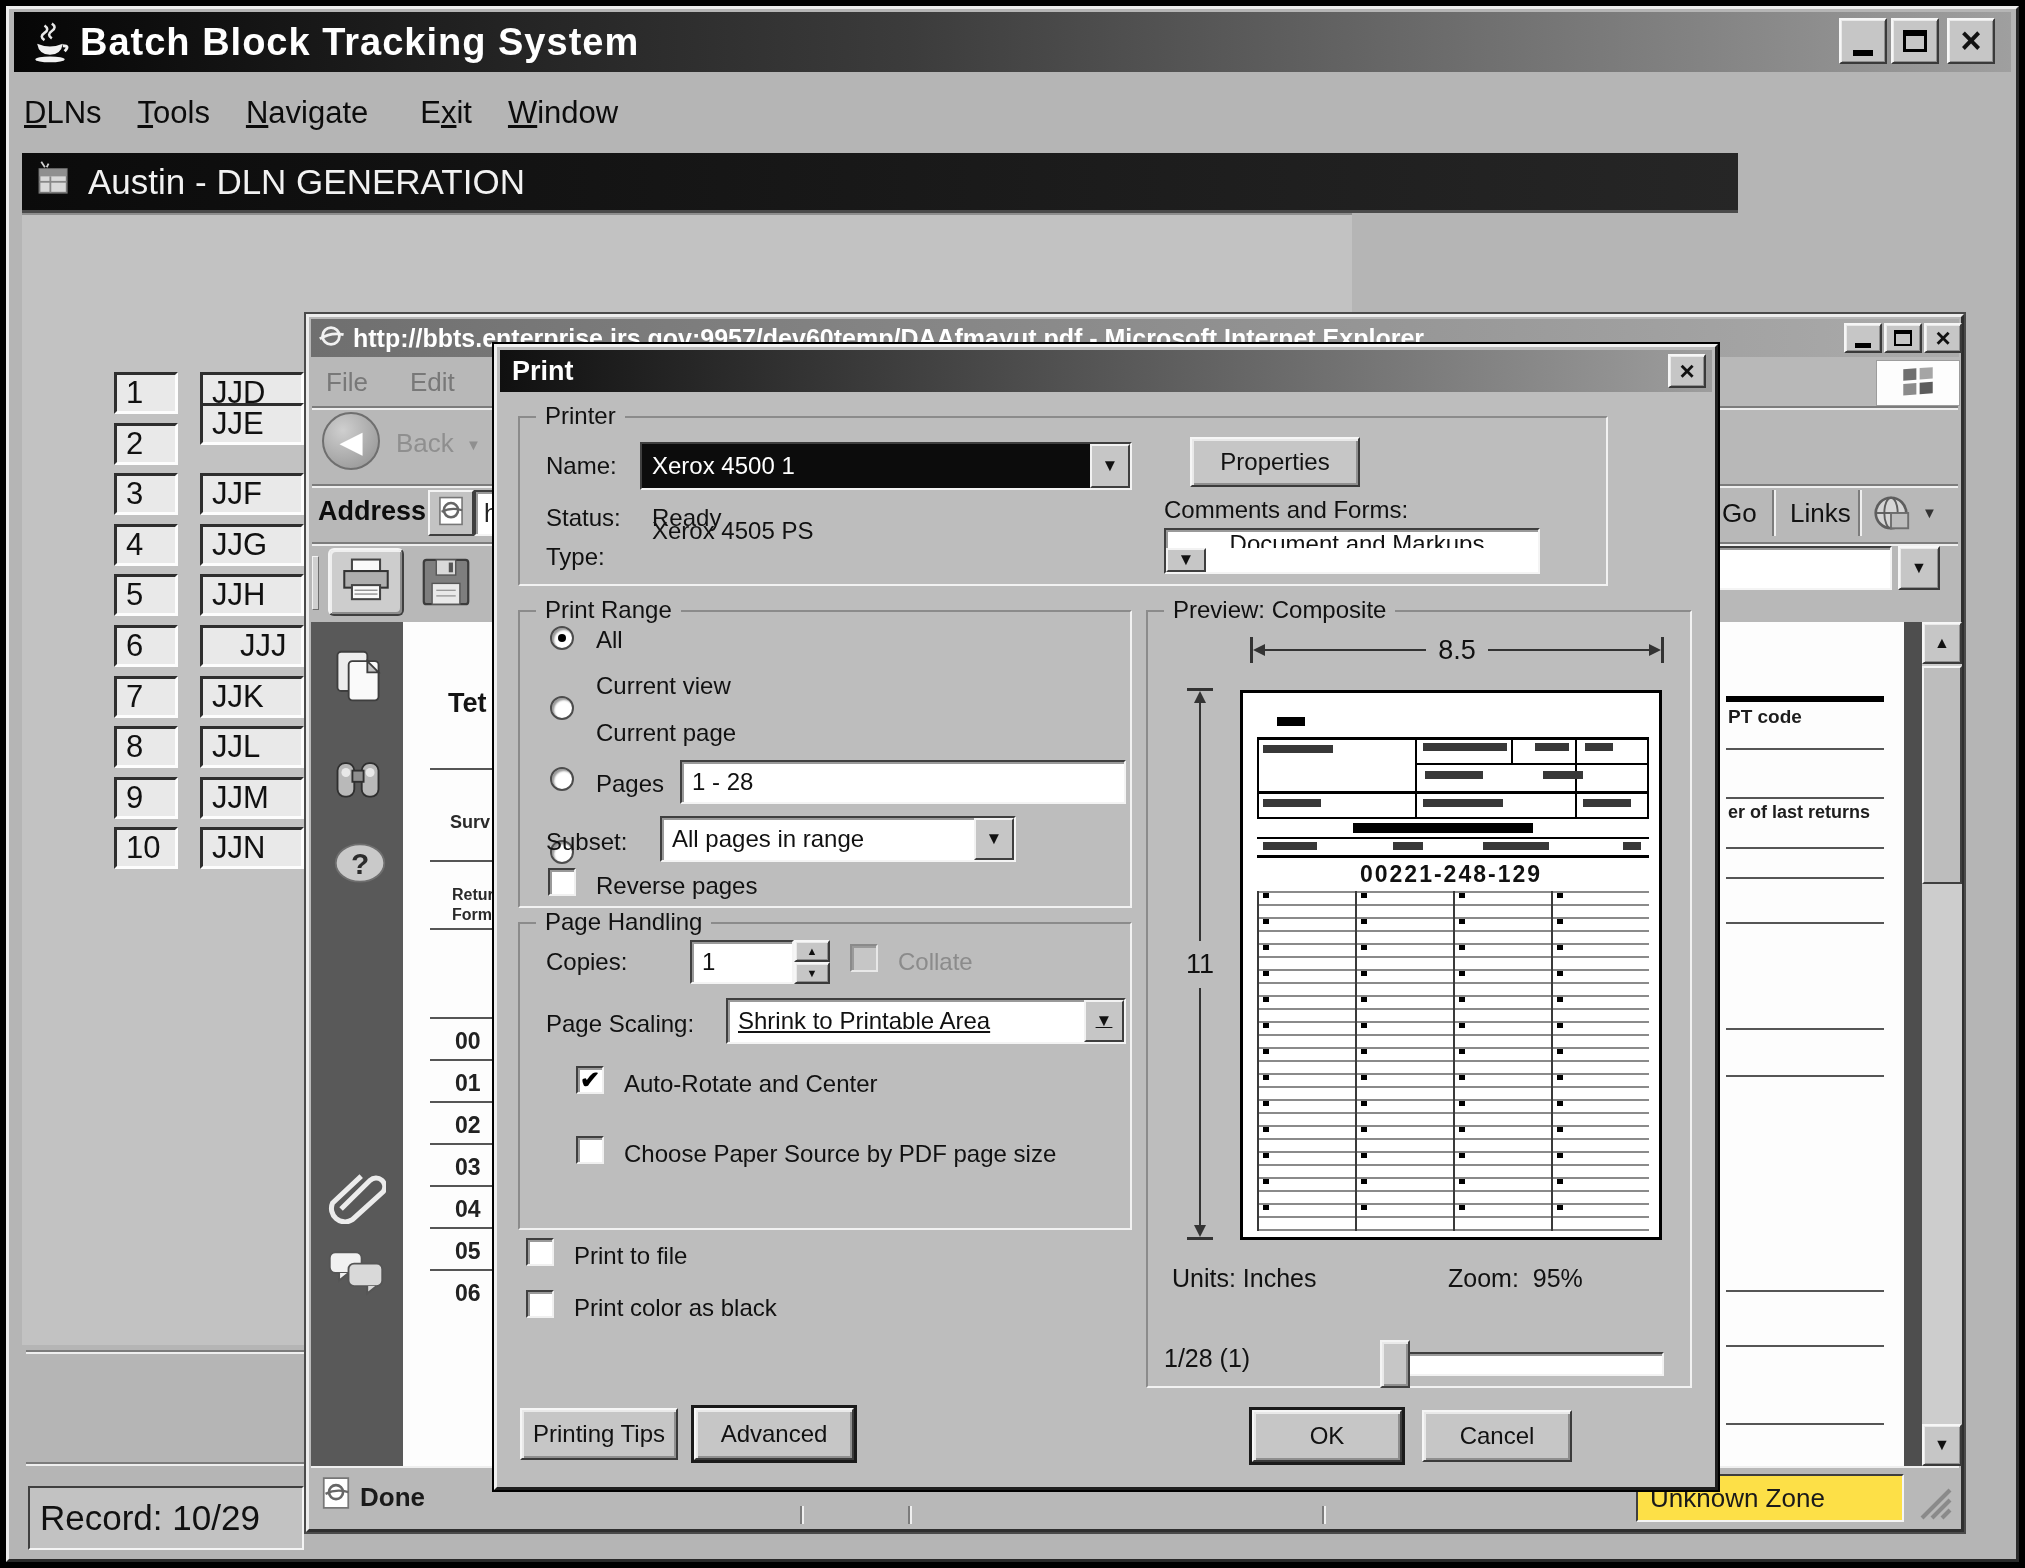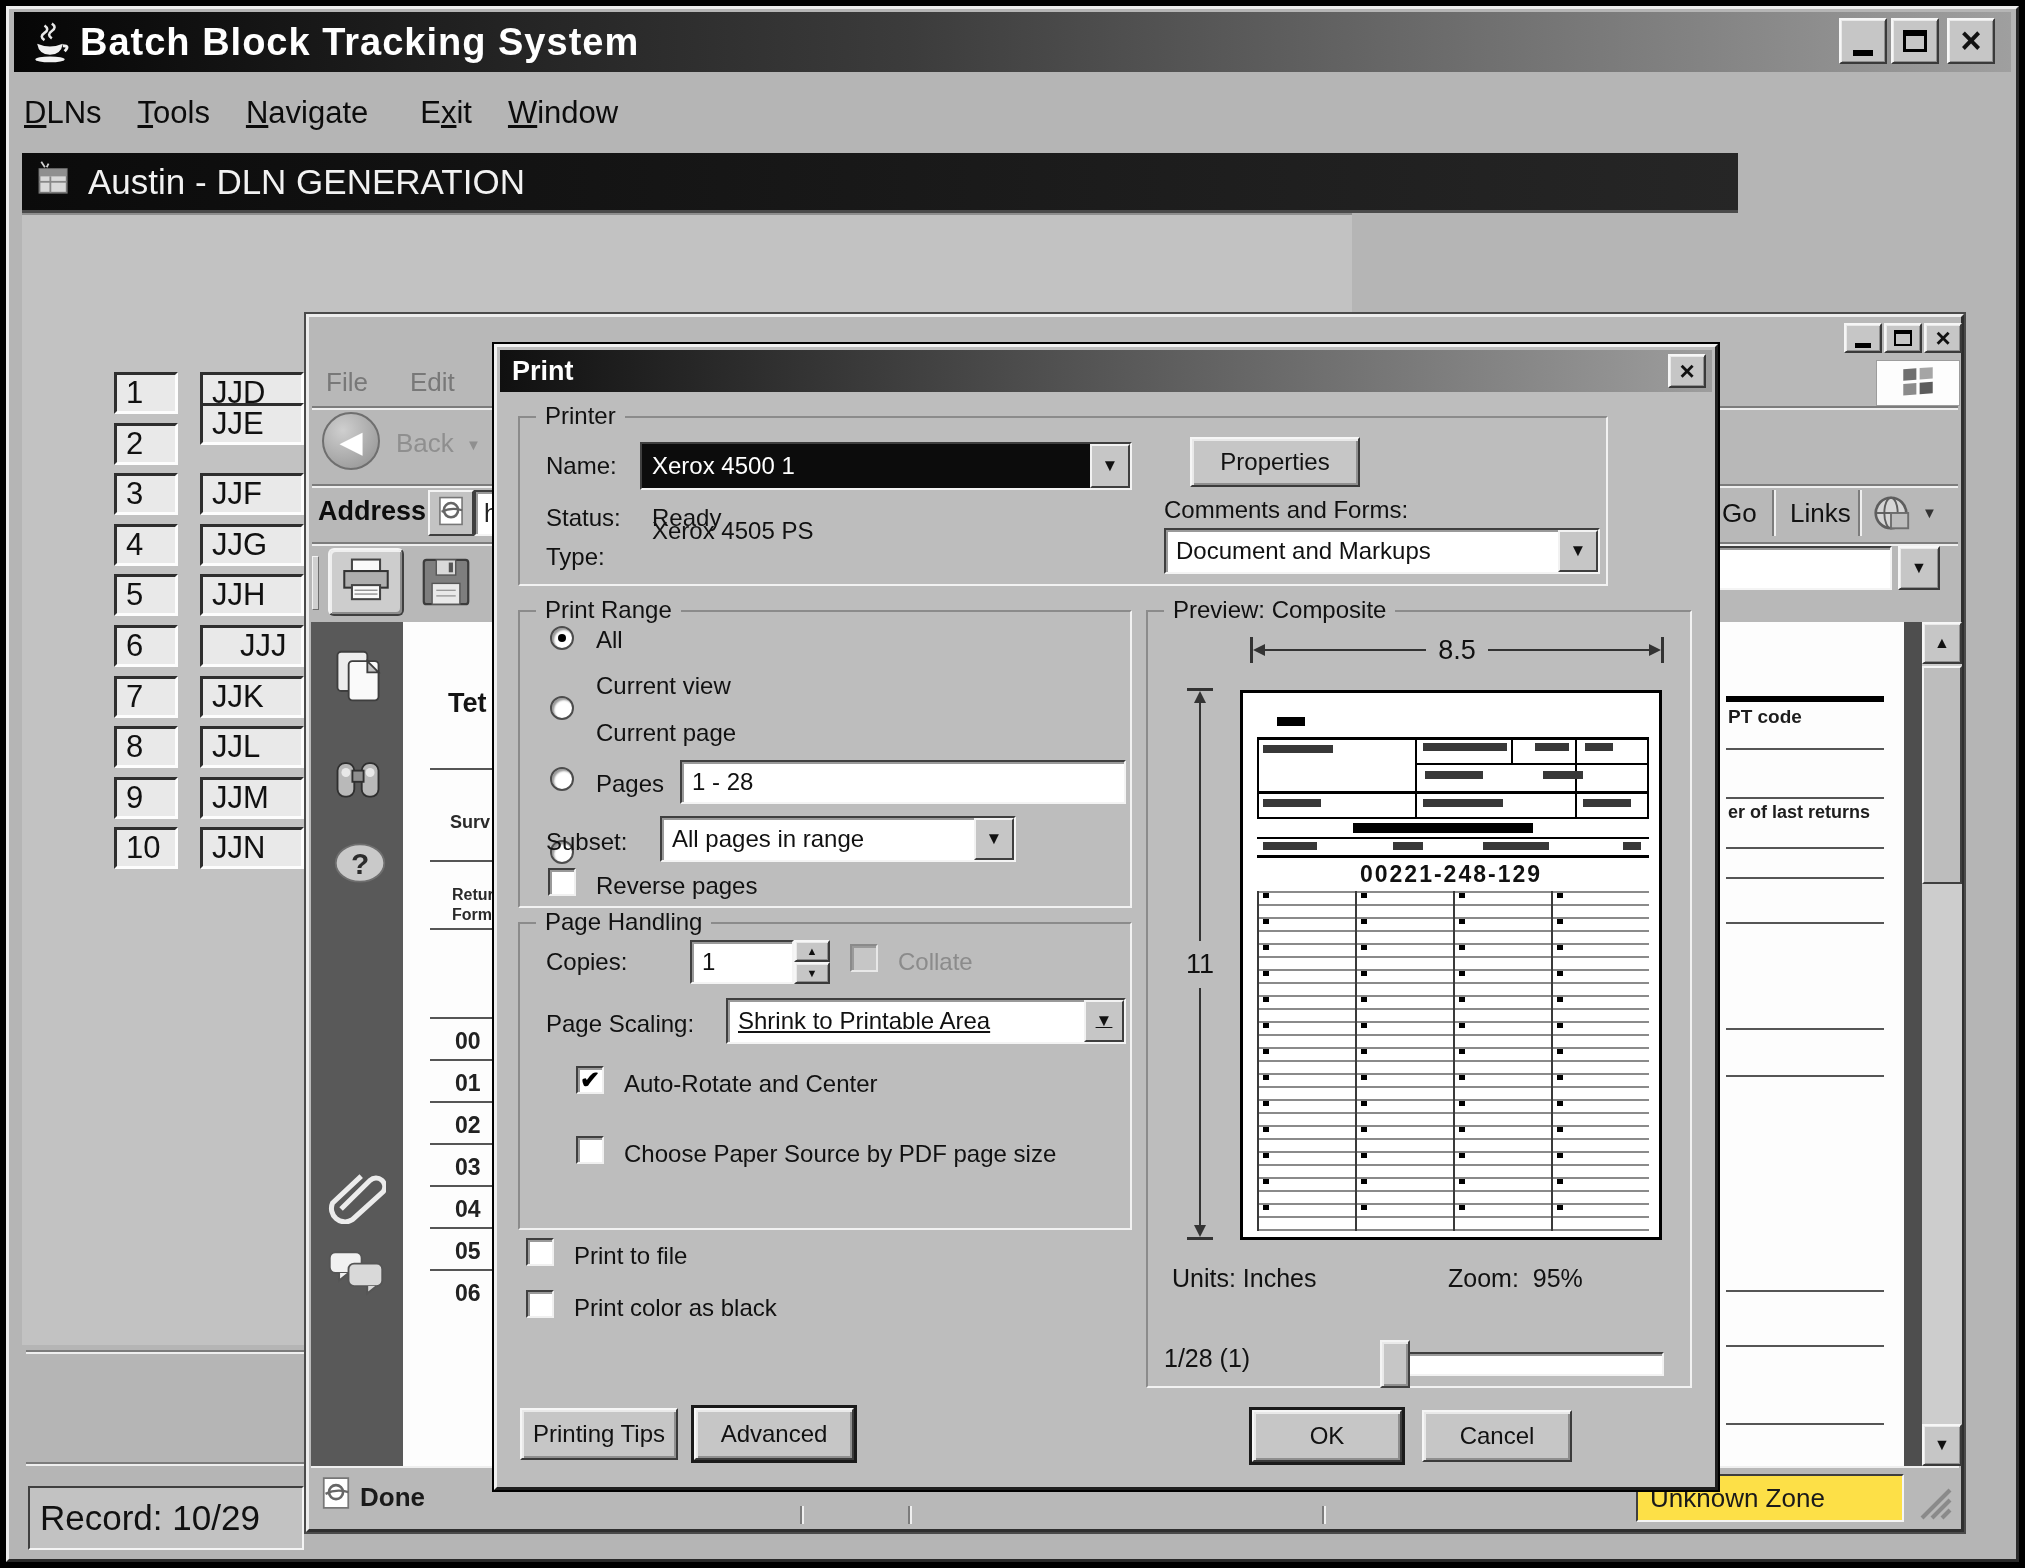--- a/index.html
+++ b/index.html
@@ -138,20 +138,30 @@
   <div class="abs groove-h" style="left:26px;top:1350px;width:1322px;"></div>
   <div class="abs groove-h" style="left:26px;top:1462px;width:282px;"></div>
 
   <div class="abs sunken" style="left:28px;top:1486px;width:276px;height:64px;background:#c2c2c2;display:flex;align-items:center;">
     <span style="margin-left:10px;font-size:35px;color:#111;">Record: 10/29</span>
   </div>
 
   <div class="abs" style="left:306px;top:314px;width:1658px;height:1218px;background:#b8b8b8;
               border:3px solid;border-color:#ededed #2f2f2f #2f2f2f #ededed;box-shadow:0 0 0 2px #4a4a4a;"></div>
 
+  <div class="abs" style="left:311px;top:319px;width:1648px;height:38px;display:flex;align-items:center;overflow:hidden;
+              background:linear-gradient(to right,#6f6f6f,#ababab);">
+    <span style="margin:0 8px 0 6px;">
+      <svg width="28" height="28" viewBox="0 0 20 20">
+        <circle cx="10" cy="10" r="6" fill="none" stroke="#f0f0f0" stroke-width="2"></circle>
+        <path d="M2 12 q8 -5 17 -3" stroke="#f0f0f0" fill="none" stroke-width="2"></path>
+      </svg>
+    </span>
+    <span style="color:#fff;font-weight:bold;font-size:25px;white-space:nowrap;overflow:hidden;width:1380px;">http://bbts.enterprise.irs.gov:9957/dev60temp/DAAfmayut.pdf - Microsoft Internet Explorer</span>
+  </div>
   <div class="abs titlebtn" style="left:1844px;top:323px;width:38px;height:30px;">
       <span style="display:block;width:16px;height:5px;background:#000;margin-top:14px;"></span>
     </div>
   <div class="abs titlebtn" style="left:1884px;top:323px;width:38px;height:30px;">
       <span style="display:block;width:18px;height:16px;border:2px solid #000;border-top-width:4px;"></span>
     </div>
   <div class="abs titlebtn" style="left:1924px;top:323px;width:38px;height:30px;font-size:26px;">×</div>
 
   <div class="abs" style="left:326px;top:360px;width:1540px;height:44px;display:flex;align-items:center;">
       <span class="ie-menu-item">File</span>
@@ -361,21 +371,21 @@
   <div class="abs combo" style="left:640px;top:442px;width:492px;height:48px;">
     <span class="cv" style="background:#0c0c0c;color:#fff;align-self:stretch;display:flex;align-items:center;">Xerox 4500 1</span>
     <span class="ca">▼</span>
   </div>
   <div class="abs btn" style="left:1190px;top:437px;width:170px;height:50px;">Properties</div>
   <span class="abs lbl" style="left:546px;top:504px;">Status:</span>
   <span class="abs lbl" style="left:652px;top:504px;">Ready</span>
   <span class="abs lbl" style="left:546px;top:543px;">Type:</span>
   <span class="abs lbl" style="left:652px;top:517px;">Xerox 4505 PS</span>
   <span class="abs lbl" style="left:1164px;top:496px;">Comments and Forms:</span>
-  <div class="abs combo" style="left:1164px;top:528px;width:436px;height:46px;">
+  <div class="abs combo" style="left:1164px;top:528px;width:376px;height:46px;flex-direction:column;">
     <span class="cv">Document and Markups</span>
     <span class="ca">▼</span>
   </div>
 
   <div class="abs group" style="left:518px;top:610px;width:614px;height:298px;">
     <span class="gcaption">Print Range</span>
   </div>
   <div class="abs radio checked" style="left:550px;top:626px;"></div>
   <span class="abs lbl" style="left:596px;top:626px;">All</span>
   <div class="abs radio" style="left:550px;top:672px;"></div>

